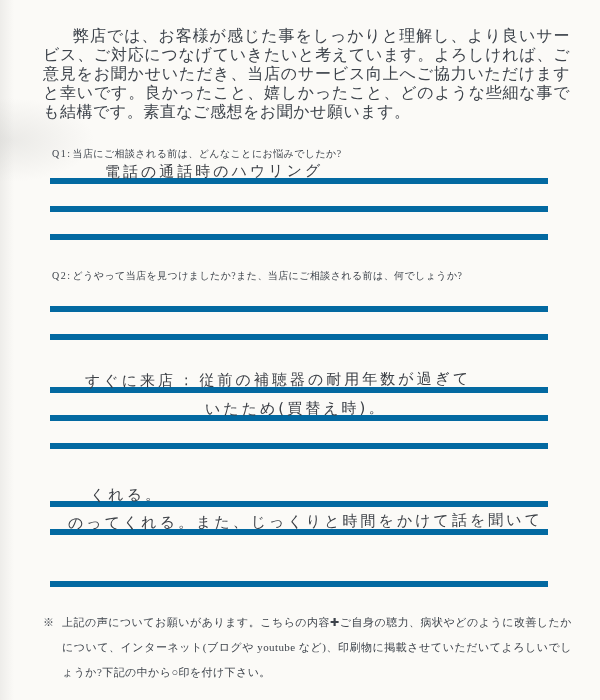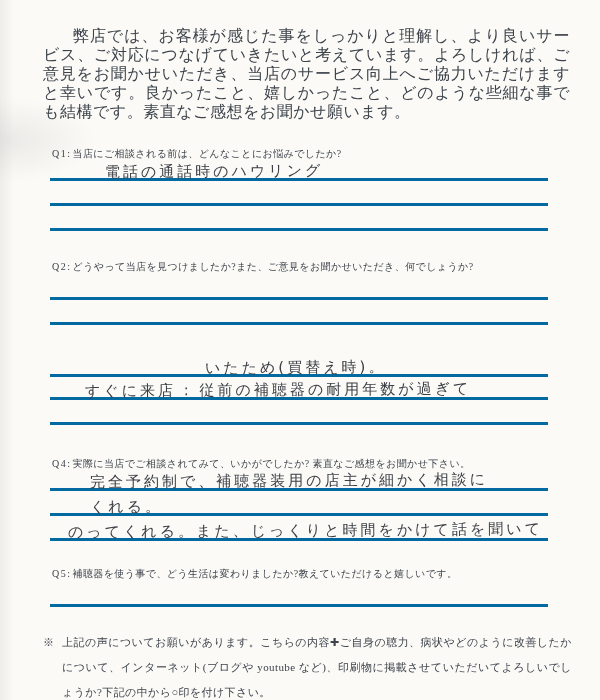--- a/index.html
+++ b/index.html
@@ -51,21 +51,21 @@
   .q-label {
     letter-spacing: 1.5px;
     padding-right: 1px;
   }
 
   .answer-line {
     position: relative;
     height: 22px;
     width: 498px;
     margin-left: -2px;
-    border-bottom: 3px solid #0369a1;
+    border-bottom: 6px solid #0369a1;
   }
   .answer-line.first { height: 16px; }
   .answer-line.first-tall { height: 20px; }
 
   
   .hw {
     position: absolute;
     bottom: -4px;
     left: 20px;
     font-family: "DejaVu Sans", sans-serif;
@@ -110,54 +110,49 @@
     </div>
   <div class="answer-line">
       <span class="hw"></span>
     </div>
   <div class="answer-line">
       <span class="hw"></span>
     </div>
 </section>
 
 <section class="qsec q2">
-  <p class="q-text"><span class="q-label">Q2:</span><span>どうやって当店を見つけましたか?また、ご意見をお聞かせいただき、何でしょうか?</span></p>
+  <p class="q-text"><span class="q-label">Q2:</span><span>どうやって当店を見つけましたか?また、当店にご相談される前は、何でしょうか?</span></p>
   <div class="answer-line">
       <span class="hw"></span>
     </div>
   <div class="answer-line">
       <span class="hw"></span>
     </div>
 </section>
 
 <section class="qsec q3">
+  <div class="answer-line first-tall">
+      <span class="hw ind35">すぐに来店 : 従前の補聴器の耐用年数が過ぎて</span>
+    </div>
   <div class="answer-line">
       <span class="hw ind155">いたため(買替え時)。</span>
-    </div>
-  <div class="answer-line first-tall">
-      <span class="hw ind35">すぐに来店 : 従前の補聴器の耐用年数が過ぎて</span>
     </div>
   <div class="answer-line">
       <span class="hw"></span>
     </div>
 </section>
 
 <section class="qsec q4">
-  <p class="q-text"><span class="q-label">Q4:</span><span>実際に当店でご相談されてみて、いかがでしたか? 素直なご感想をお聞かせ下さい。</span></p>
-  <div class="answer-line first">
-      <span class="hw ind40">完全予約制で、補聴器装用の店主が細かく相談に</span>
-    </div>
   <div class="answer-line">
       <span class="hw ind40">くれる。</span>
     </div>
   <div class="answer-line">
       <span class="hw ind18">のってくれる。また、じっくりと時間をかけて話を聞いて</span>
     </div>
 </section>
 
 <section class="qsec q5">
-  <p class="q-text"><span class="q-label">Q5:</span><span>補聴器を使う事で、どう生活は変わりましたか?教えていただけると嬉しいです。</span></p>
   <div class="answer-line">
       <span class="hw"></span>
     </div>
 </section>
 
 <p class="footer-note"><span class="note-marker">※</span><span>上記の声についてお願いがあります。こちらの内容✚ご自身の聴力、病状やどのように改善したかについて、インターネット(ブログや youtube など)、印刷物に掲載させていただいてよろしいでしょうか?下記の中から○印を付け下さい。</span></p>
 
 </body></html>

